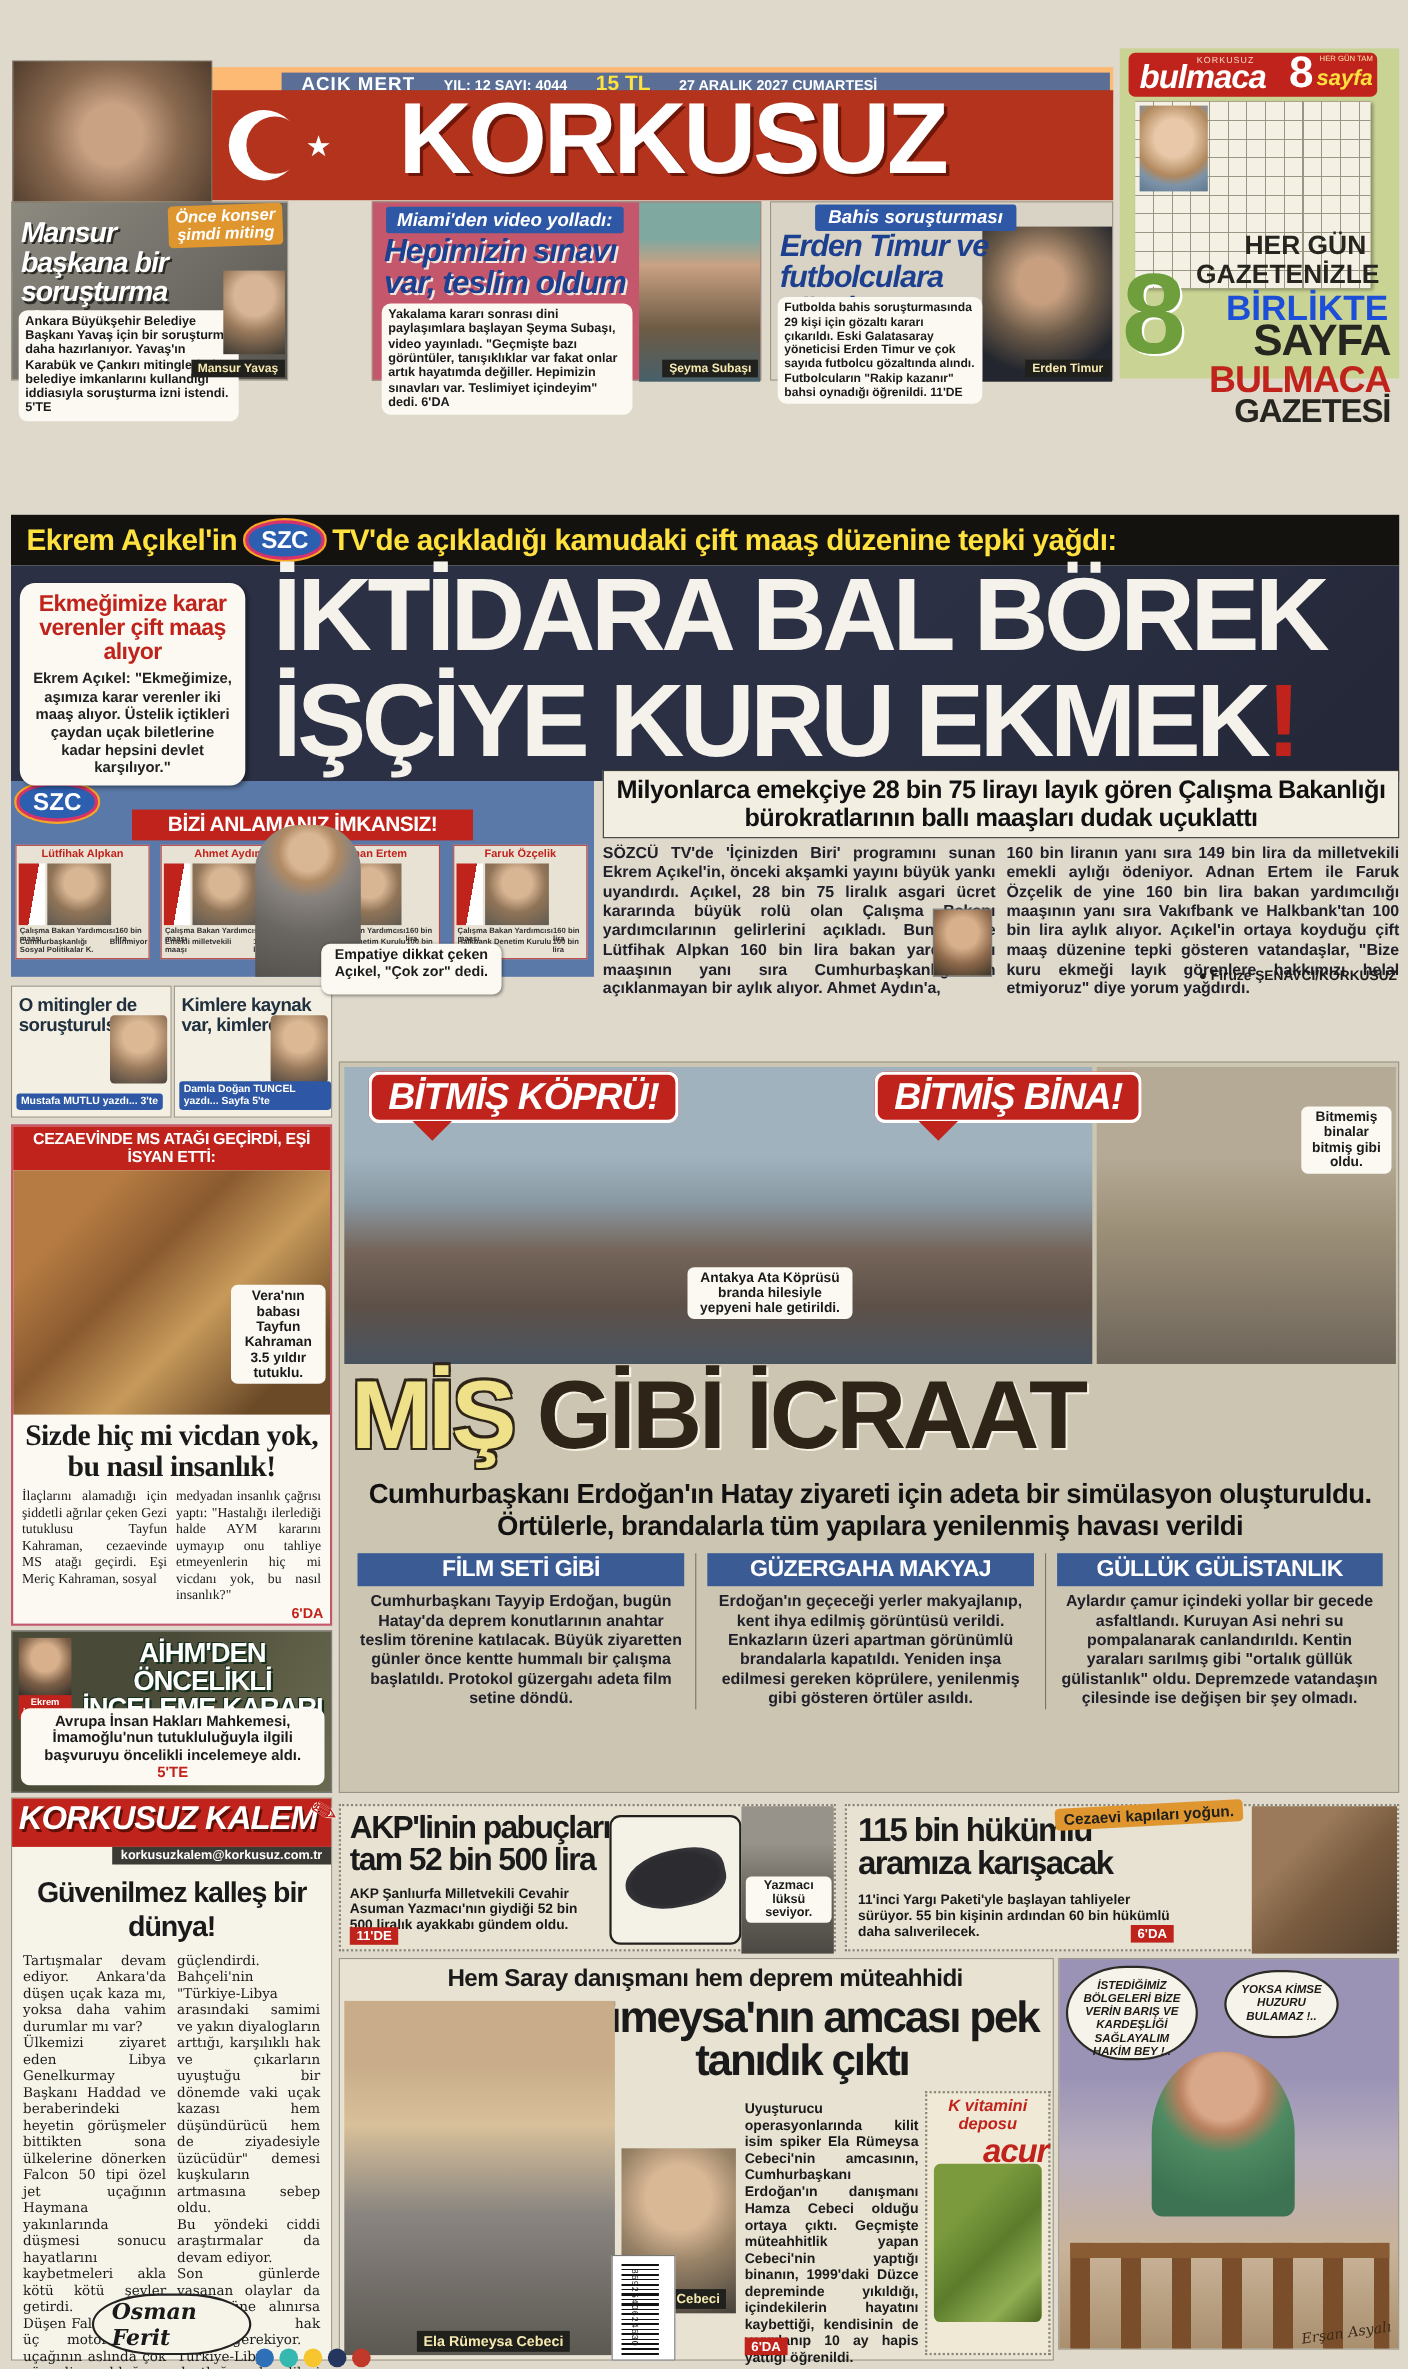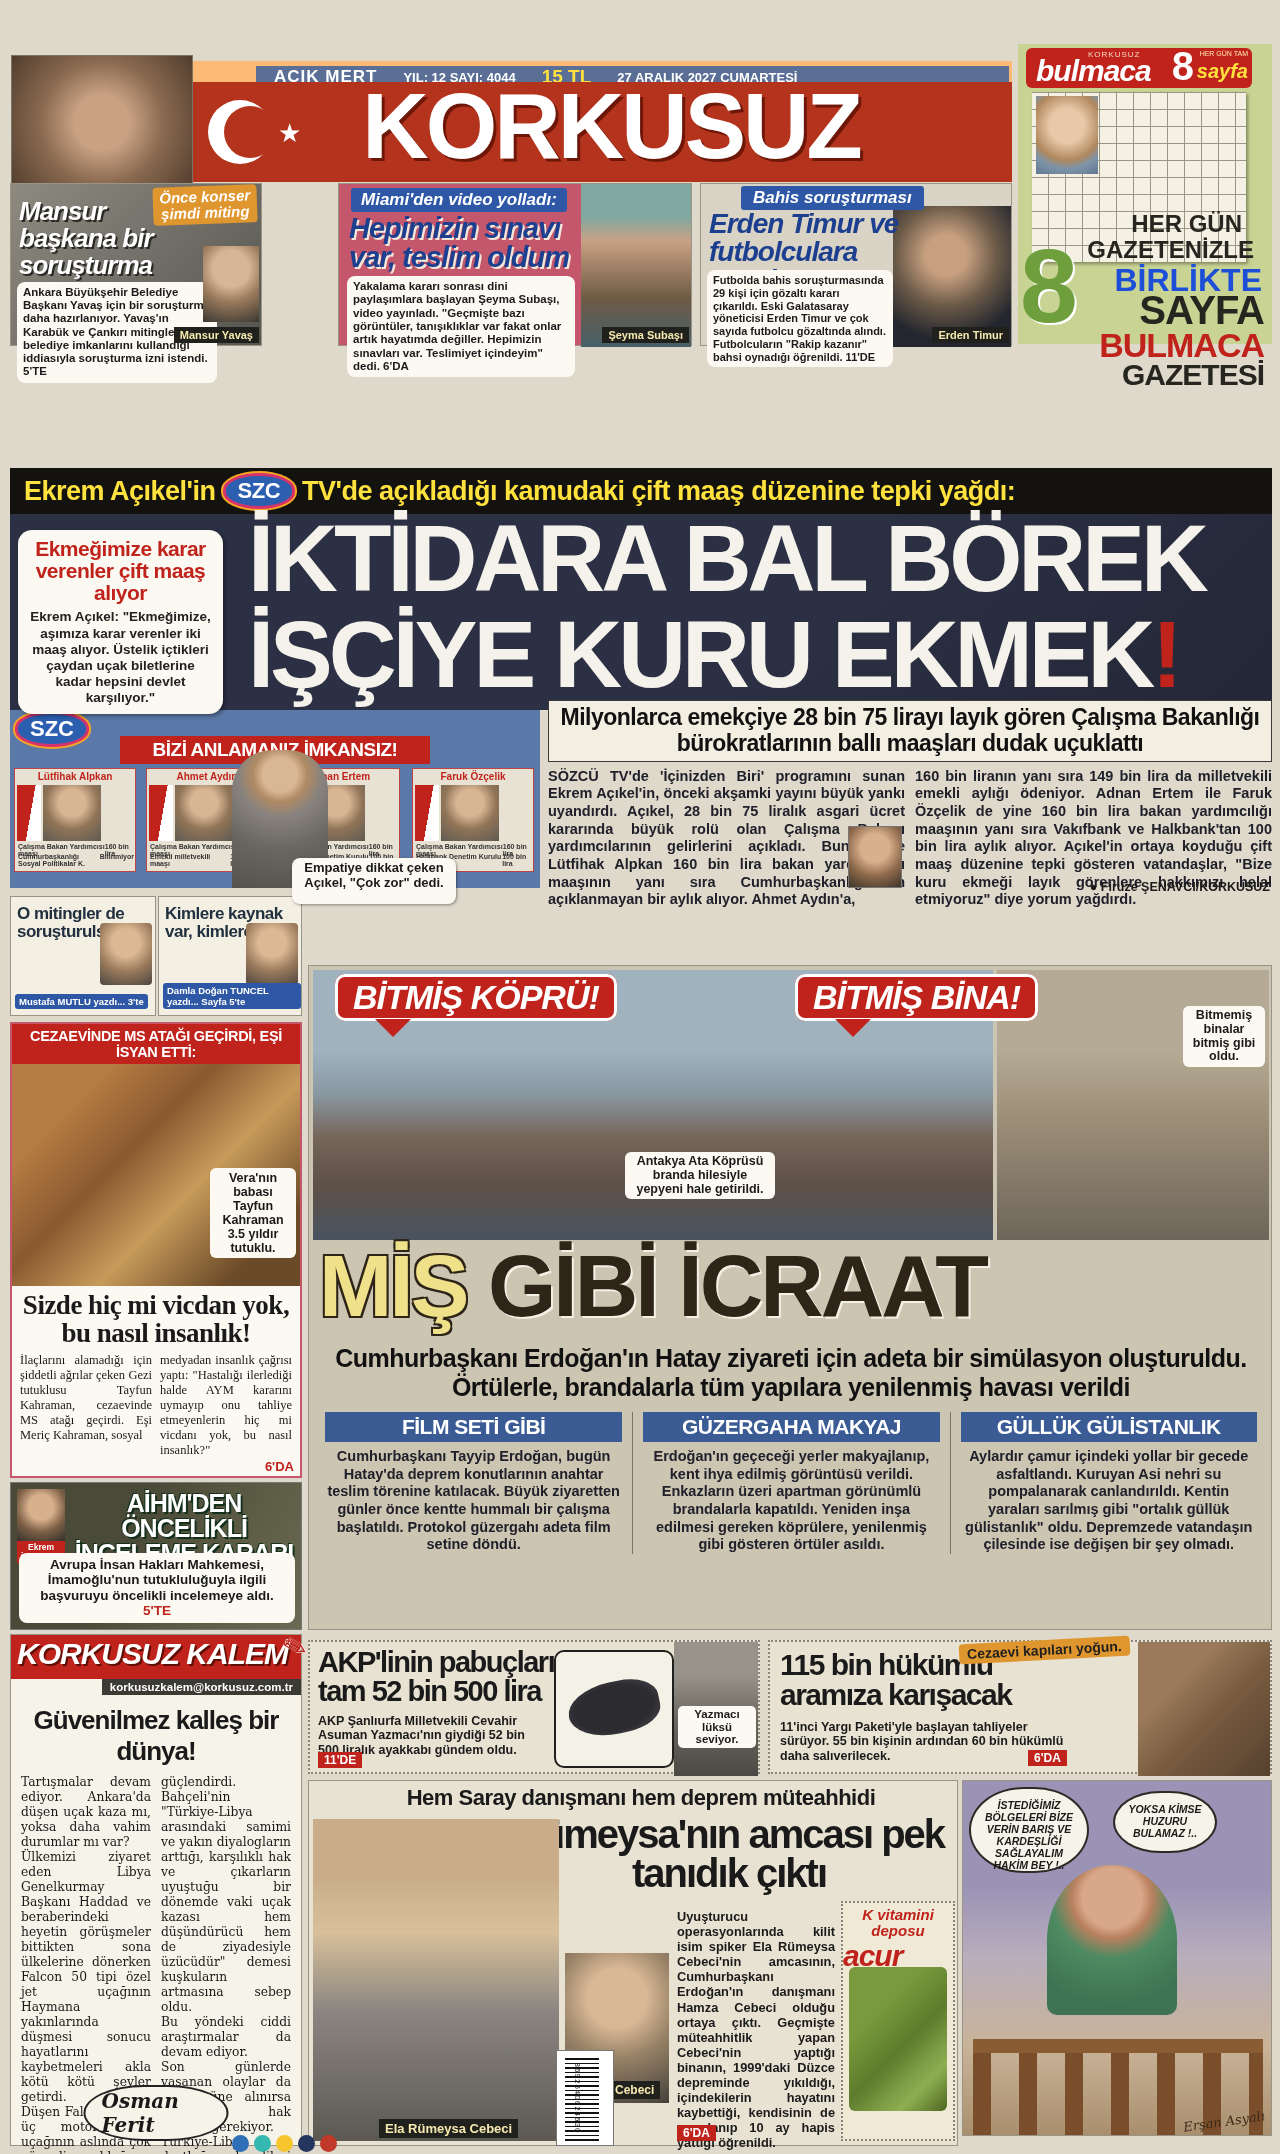--- a/index.html
+++ b/index.html
@@ -272,21 +272,21 @@
   #rumeysa .hamza { position:absolute; left:256px; top:172px; width:104px; height:150px;
     background:radial-gradient(circle at 50% 30%, #d9b896 0 25%, #9a8468 50%, #44403a); }
   #rumeysa .hamzacap { position:absolute; left:258px; top:300px; font-size:12px; }
   #rumeysa .bd { position:absolute; left:368px; top:128px; width:158px; font-size:12.8px; font-weight:bold;
     line-height:1.18; text-align:justify; }
   #rumeysa .pref { position:absolute; left:368px; top:344px; background:#c0231b; color:#fff; font-weight:900;
     font-size:12px; padding:1px 6px; }
   #acur { position:absolute; left:532px; top:120px; width:114px; height:240px; border:2px dotted #8a857a;
     background:#efe9d6; }
   #acur .t1 { color:#c0231b; font-weight:900; font-style:italic; font-size:15px; text-align:center; padding-top:4px; line-height:1.05; }
-  #acur .t2 { color:#c0231b; font-weight:900; font-style:italic; font-size:30px; text-align:left; letter-spacing:-1px; }
+  #acur .t2 { color:#c0231b; font-weight:900; font-style:italic; font-size:30px; text-align:right; letter-spacing:-1px; }
   #acur .ph { position:absolute; left:6px; top:64px; width:98px; height:144px;
     background:linear-gradient(135deg,#7a9a3d 0 30%, #5d7c2c 55%, #8fae52 80%, #4c661f); border-radius:6px; }
 
   
   #cartoon { left:962px; top:1780px; width:310px; height:356px; border:1px solid #9a9486;
     background:linear-gradient(180deg,#9a93b5 0 30%, #b8aebd 50%, #c9b398 75%, #a98f6e); }
   .cbubble { position:absolute; background:#f6f3ea; border:2px solid #2c2a25; border-radius:50%/55%;
     font-weight:bold; font-style:italic; font-size:10.5px; text-align:center; padding:10px 8px;
     line-height:1.15; color:#1c1a16; }
   #cb1 { left:6px; top:6px; width:120px; height:86px; }

